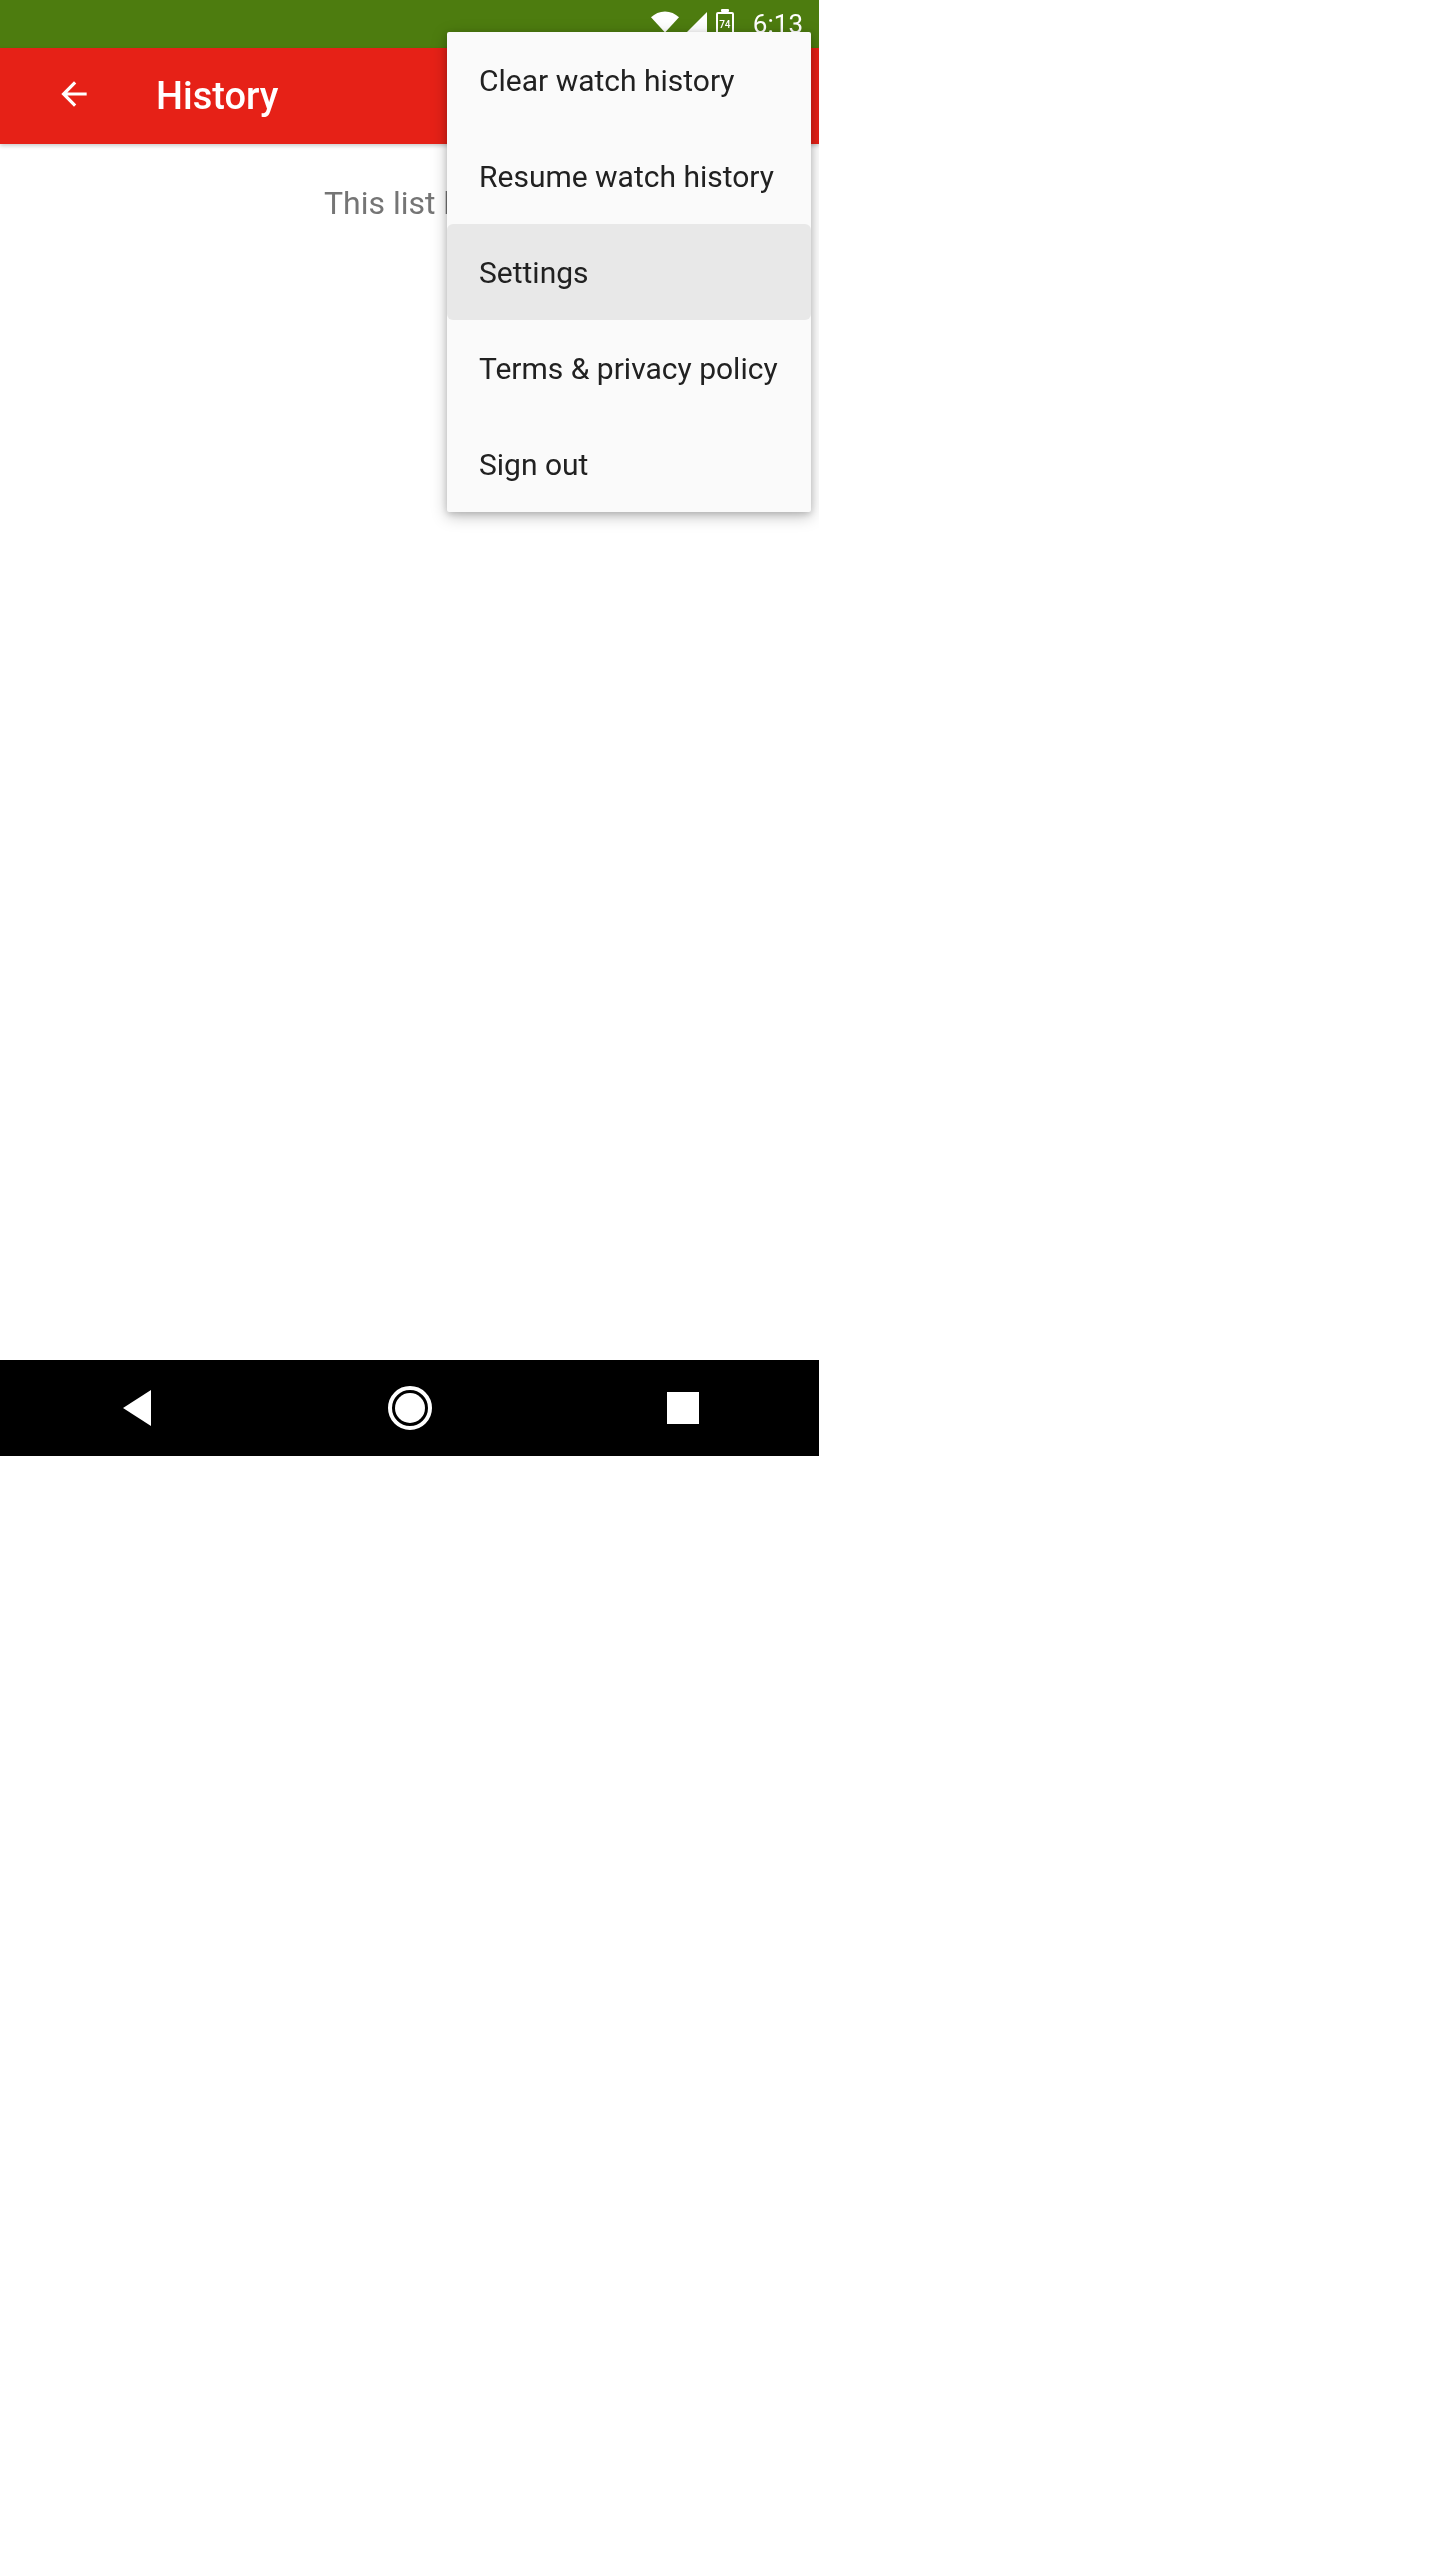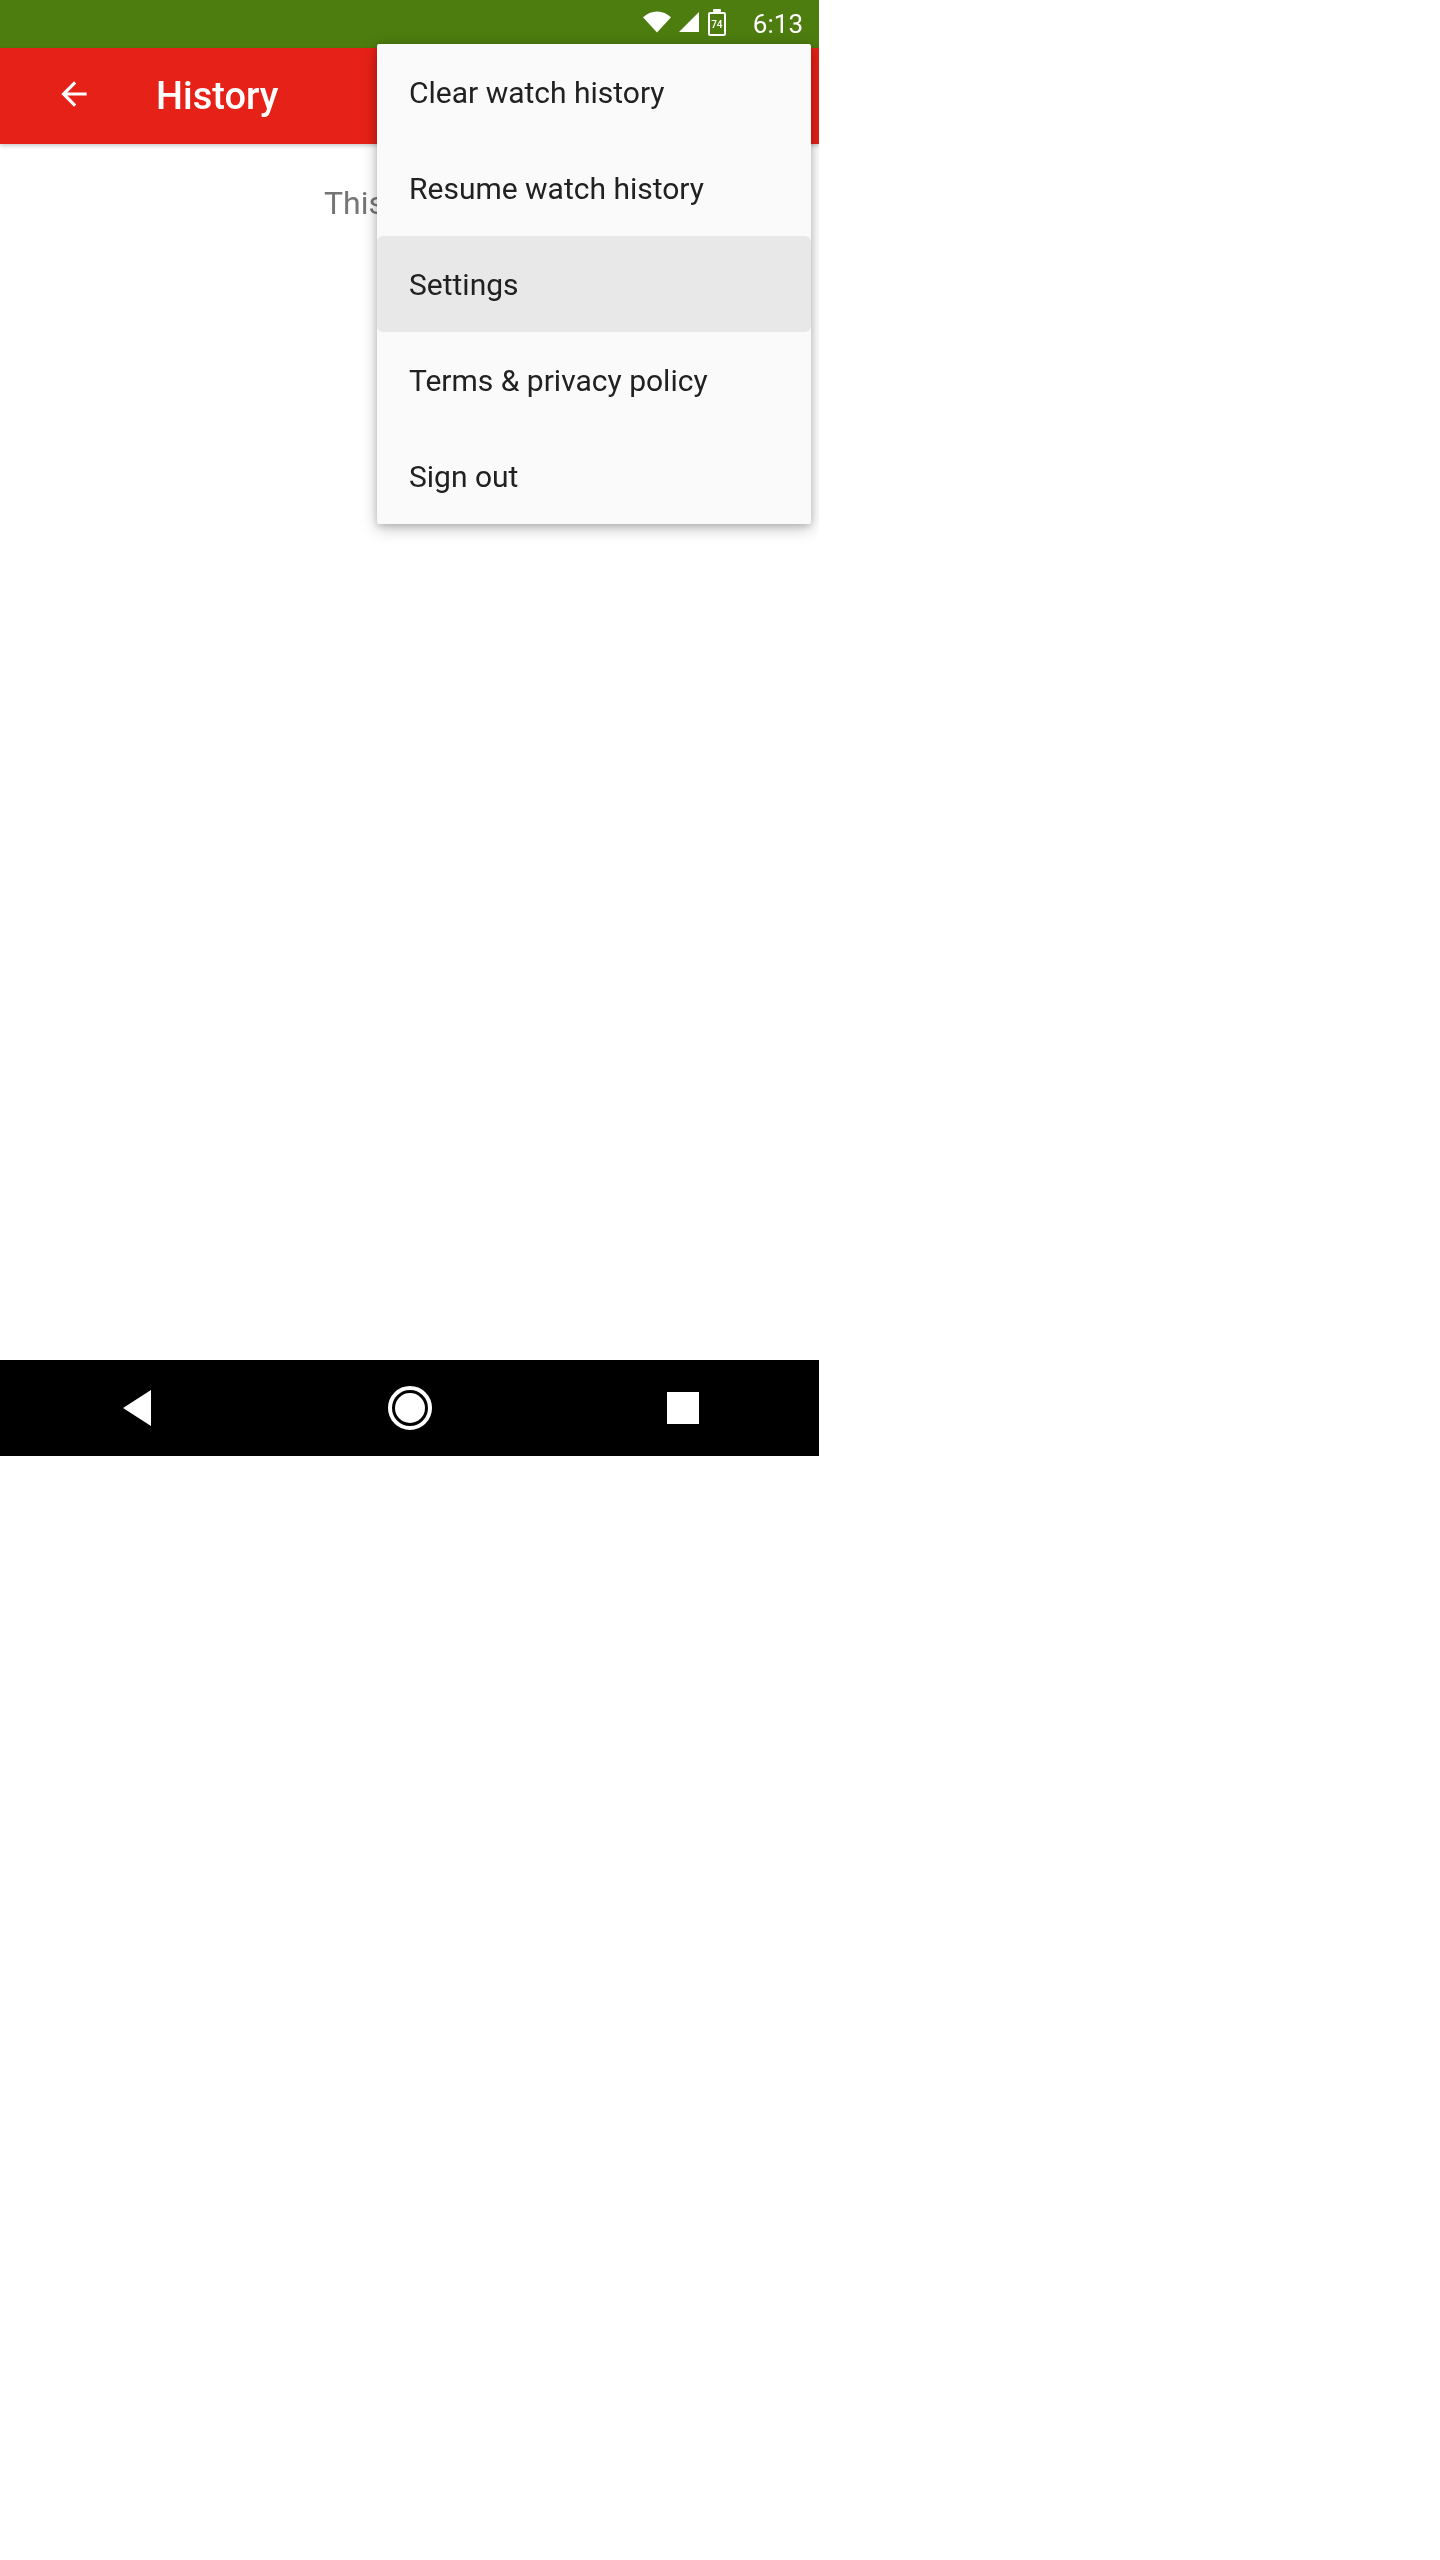--- a/index.html
+++ b/index.html
@@ -74,21 +74,21 @@
     .battery-text {
       position: absolute;
       font-size: 10px;
       font-weight: 500;
       color: #ffffff;
     }
     
     .clock {
       font-size: 26px;
       font-weight: 400;
-      margin-left: 20px;
+      margin-left: 12px;
     }
     
     .app-bar {
       height: 96px;
       background: #e62117;
       display: flex;
       align-items: center;
       padding-left: 52px;
       box-shadow: 0 2px 4px rgba(0,0,0,0.2);
     }
@@ -121,23 +121,23 @@
     }
     
     .empty-text {
       color: #757575;
       font-size: 32px;
       font-weight: 400;
     }
     
     .overflow-menu {
       position: absolute;
-      top: 44px;
+      top: 32px;
       right: 8px;
-      width: 434px;
+      width: 364px;
       background: #fafafa;
       box-shadow: 0 4px 16px rgba(0,0,0,0.25), 0 2px 6px rgba(0,0,0,0.15);
       border-radius: 2px;
       z-index: 100;
     }
     
     .menu-item {
       height: 96px;
       display: flex;
       align-items: center;

